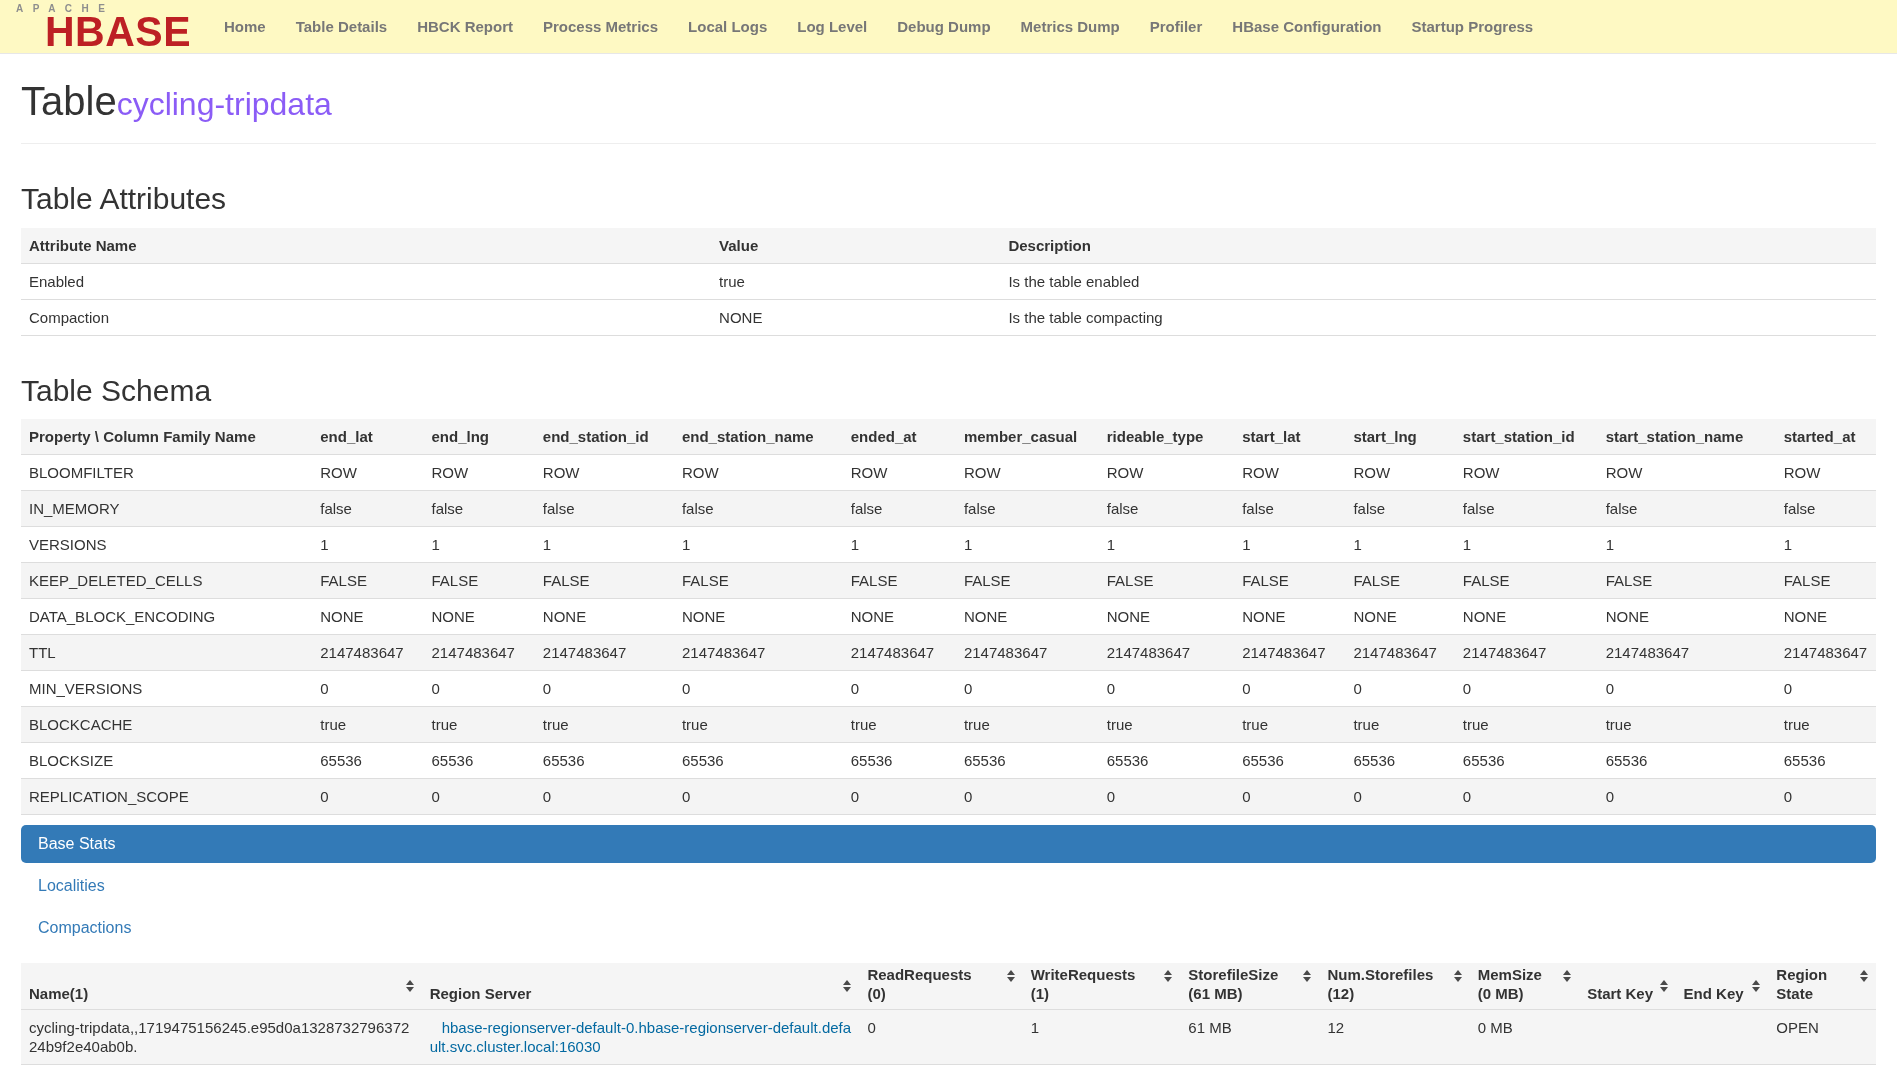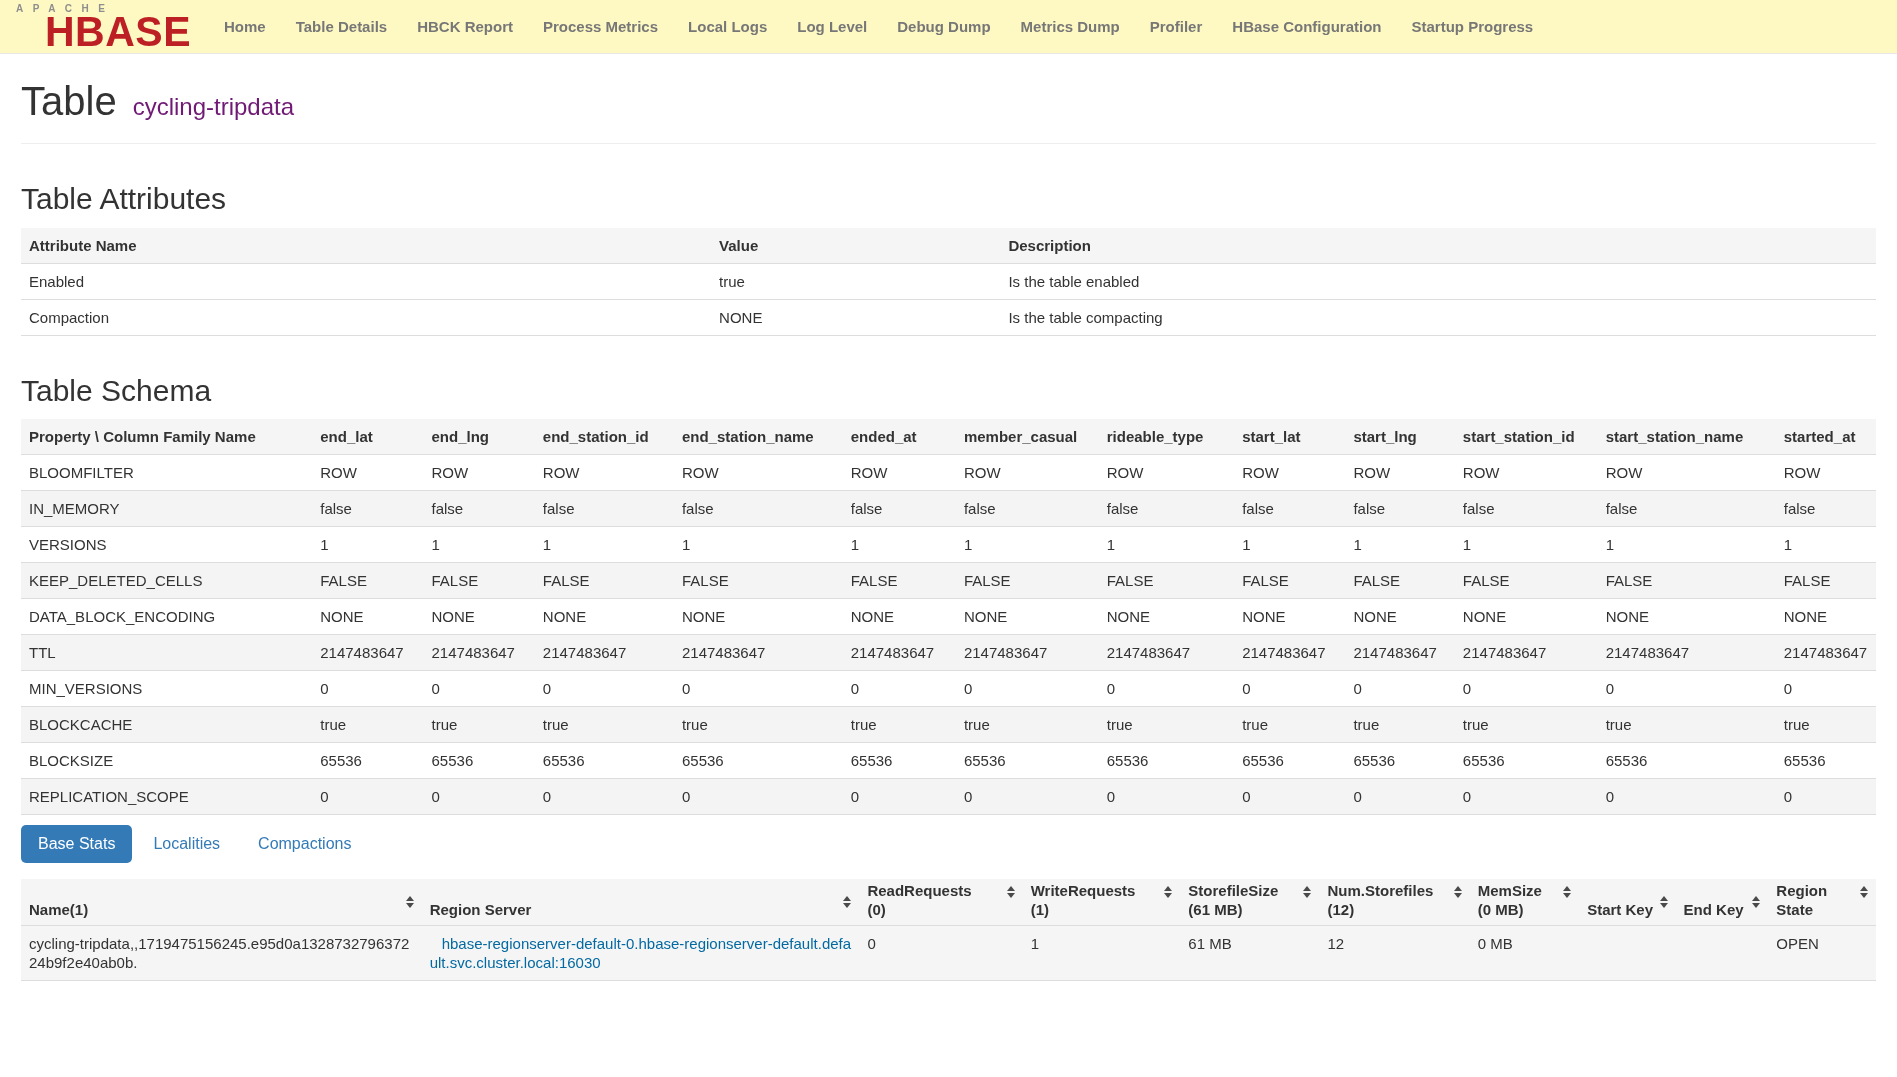--- a/index.html
+++ b/index.html
@@ -65,23 +65,23 @@
   
   .container { padding: 0 21px; }
   .page-header h1 {
     margin: 25px 0 0 0;
     font-size: 40px;
     font-weight: 400;
     color: #333;
     line-height: 1.1;
   }
   .page-header .subtitle {
-    font-size: 24px;
-    color: #701a75;
-    margin-left: 16px;
+    font-size: 32px;
+    color: #8b5cf6;
+    margin-left: 0;
     font-weight: 400;
   }
   .page-header hr {
     margin: 20px 0 0 0;
     border: none;
     border-top: 1px solid #eee;
   }
   h2.section-heading {
     font-size: 30px;
     font-weight: 400;
@@ -155,20 +155,21 @@
     margin-left: 12px;
   }
 
   
   .tabs {
     list-style: none;
     display: flex;
     gap: 4px;
     padding: 0;
     margin: 10px 0 16px 0;
+    flex-direction: column;
   }
   .tab-link {
     display: block;
     padding: 10px 17px;
     font-size: 16px;
     color: #337ab7;
     text-decoration: none;
     border-radius: 5px;
     cursor: pointer;
   }

